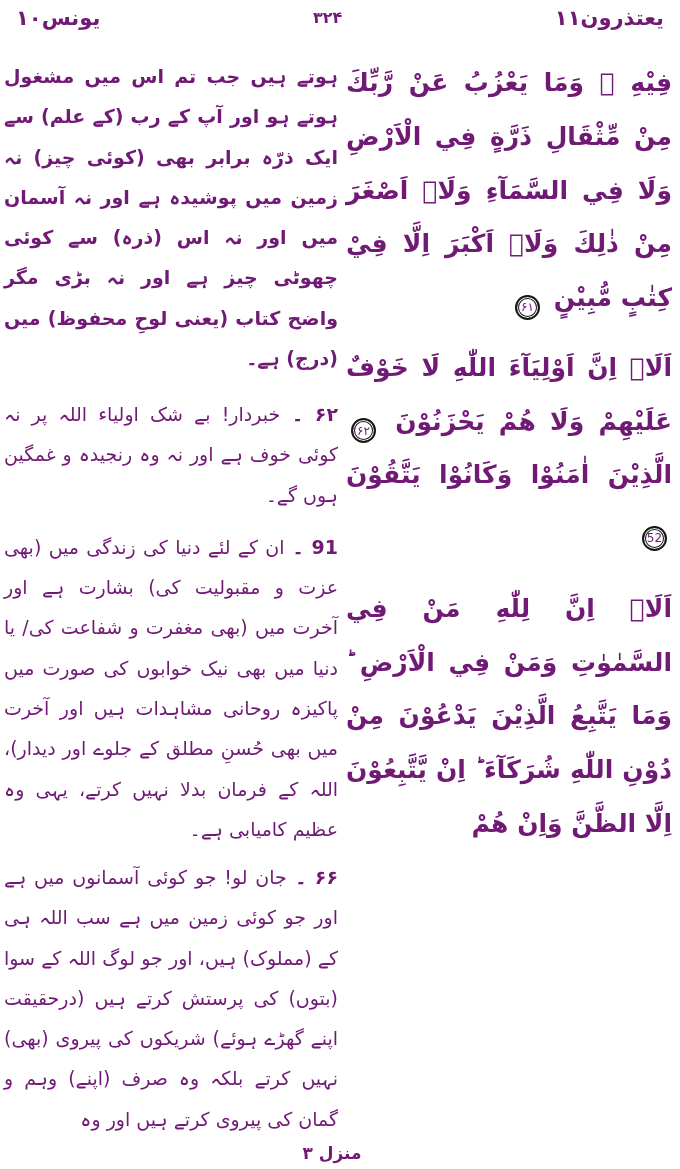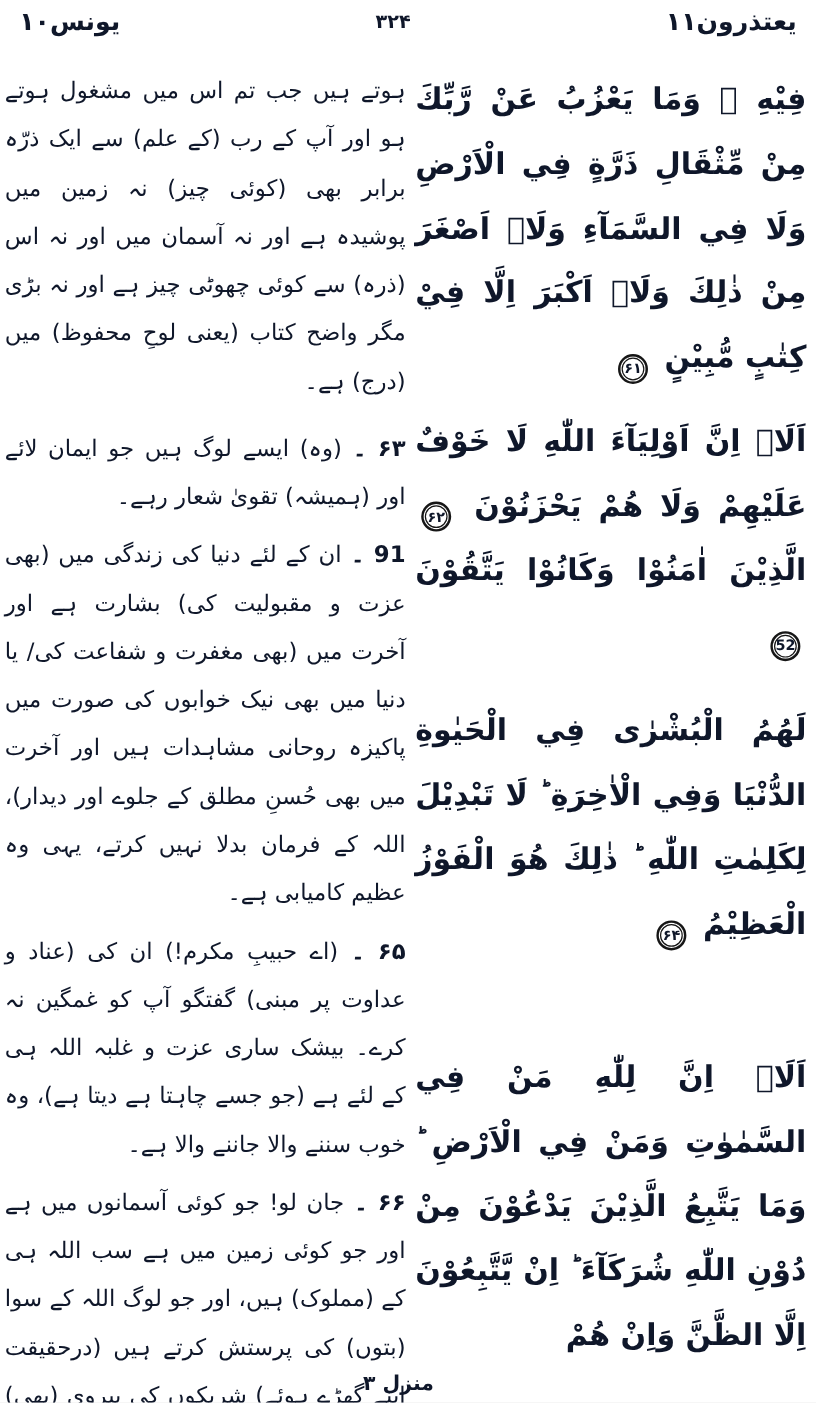--- a/index.html
+++ b/index.html
@@ -1,21 +1,21 @@
 <!DOCTYPE html>
 <html><head>
 <meta charset="utf-8">
 <style>
   html,body{margin:0;padding:0;background:#e8e8e8;}
   .page{
     position:relative;
     width:680px;height:1169px;
     margin:0 auto;
     background:#ffffff;
-    color:#0f172a;
+    color:#701a75;
     font-family:"DejaVu Sans",sans-serif;
     overflow:hidden;
     box-sizing:border-box;
   }
   
   .hdr{
     display:flex;
     justify-content:space-between;
     align-items:flex-start;
     padding:6px 16px 0 16px;
@@ -33,21 +33,21 @@
     box-sizing:border-box;
   }
   .urdu{
     direction:rtl;
     text-align:justify;
     font-size:19px;
     line-height:2.12;
   }
   .urdu p{margin:0;}
   .urdu .pnum{font-weight:bold;}
-  .u1{margin-bottom:16px !important;}
+  .u1{margin-bottom:16px !important;font-weight:bold;}
   .u2{margin-bottom:12px !important;}
   .u3{margin-bottom:8px !important;}
   .u4{margin-bottom:8px !important;}
   .u5{margin-bottom:8px !important;}
   .arabic{
     direction:rtl;
     text-align:justify;
     font-size:25px;
     font-weight:bold;
     line-height:2.15;
@@ -60,21 +60,21 @@
   .vm{
     display:inline-flex;
     align-items:center;
     justify-content:center;
     width:25px;height:25px;
     box-sizing:border-box;
     border:2px solid #161616;
     border-radius:50%;
     box-shadow:0 0 0 1px #fff inset,0 0 0 2px #161616 inset;
     font-size:12px;
-    font-weight:bold;
+    font-weight:normal;
     line-height:1;
     vertical-align:-5px;
     margin:0 5px;
   }
   
   .ftr{
     position:absolute;
     left:0;right:16px;
     bottom:6px;
     text-align:center;
@@ -91,40 +91,35 @@
   <header class="hdr">
     <span>یونس۱۰</span>
     <span class="center">۳۲۴</span>
     <span>یعتذرون۱۱</span>
   </header>
 
   <main class="cols">
 
     <section class="urdu">
       <p class="u1"><span class="pnum"></span><span>ہوتے ہیں جب تم اس میں مشغول ہوتے ہو اور آپ کے رب (کے علم) سے ایک ذرّہ برابر بھی (کوئی چیز) نہ زمین میں پوشیدہ ہے اور نہ آسمان میں اور نہ اس (ذرہ) سے کوئی چھوٹی چیز ہے اور نہ بڑی مگر واضح کتاب (یعنی لوحِ محفوظ) میں (درج) ہے۔</span></p>
-      <p class="u3"><span class="pnum">۶۳ ۔ </span><span>(وہ) ایسے لوگ ہیں جو ایمان لائے اور (ہمیشہ) تقویٰ شعار رہے۔</span></p>
+      <p class="u2"><span class="pnum">۶۲ ۔ </span><span>خبردار! بے شک اولیاء اللہ پر نہ کوئی خوف ہے اور نہ وہ رنجیدہ و غمگین ہوں گے۔</span></p>
       <p class="u4"><span class="pnum">91 ۔ </span><span>ان کے لئے دنیا کی زندگی میں (بھی عزت و مقبولیت کی) بشارت ہے اور آخرت میں (بھی مغفرت و شفاعت کی/ یا دنیا میں بھی نیک خوابوں کی صورت میں پاکیزہ روحانی مشاہدات ہیں اور آخرت میں بھی حُسنِ مطلق کے جلوے اور دیدار)، اللہ کے فرمان بدلا نہیں کرتے، یہی وہ عظیم کامیابی ہے۔</span></p>
-      <p class="u5"><span class="pnum">۶۵ ۔ </span><span>(اے حبیبِ مکرم!) ان کی (عناد و عداوت پر مبنی) گفتگو آپ کو غمگین نہ کرے۔ بیشک ساری عزت و غلبہ اللہ ہی کے لئے ہے (جو جسے چاہتا ہے دیتا ہے)، وہ خوب سننے والا جاننے والا ہے۔</span></p>
       <p class="u6"><span class="pnum">۶۶ ۔ </span><span>جان لو! جو کوئی آسمانوں میں ہے اور جو کوئی زمین میں ہے سب اللہ ہی کے (مملوک) ہیں، اور جو لوگ اللہ کے سوا (بتوں) کی پرستش کرتے ہیں (درحقیقت اپنے گھڑے ہوئے) شریکوں کی پیروی (بھی) نہیں کرتے بلکہ وہ صرف (اپنے) وہم و گمان کی پیروی کرتے ہیں اور وہ</span></p>
     </section>
 
     <section class="arabic">
       <p class="b1">
         <span>فِيْهِ ۚ وَمَا يَعْزُبُ عَنْ رَّبِّكَ مِنْ مِّثْقَالِ ذَرَّةٍ فِي الْاَرْضِ وَلَا فِي السَّمَآءِ وَلَاۤ اَصْغَرَ مِنْ ذٰلِكَ وَلَاۤ اَكْبَرَ اِلَّا فِيْ كِتٰبٍ مُّبِيْنٍ</span>
         <span class="vm">۶۱</span>
       </p>
       <p class="b2">
         <span>اَلَاۤ اِنَّ اَوْلِيَآءَ اللّٰهِ لَا خَوْفٌ عَلَيْهِمْ وَلَا هُمْ يَحْزَنُوْنَ</span>
         <span class="vm">۶۲</span>
         <span>الَّذِيْنَ اٰمَنُوْا وَكَانُوْا يَتَّقُوْنَ</span>
         <span class="vm">52</span>
-      </p>
-      <p class="b3">
-        <span>لَهُمُ الْبُشْرٰى فِي الْحَيٰوةِ الدُّنْيَا وَفِي الْاٰخِرَةِ ؕ لَا تَبْدِيْلَ لِكَلِمٰتِ اللّٰهِ ؕ ذٰلِكَ هُوَ الْفَوْزُ الْعَظِيْمُ</span>
-        <span class="vm">۶۴</span>
       </p>
       <p class="b5">
         <span>اَلَاۤ اِنَّ لِلّٰهِ مَنْ فِي السَّمٰوٰتِ وَمَنْ فِي الْاَرْضِ ؕ وَمَا يَتَّبِعُ الَّذِيْنَ يَدْعُوْنَ مِنْ دُوْنِ اللّٰهِ شُرَكَآءَ ؕ اِنْ يَّتَّبِعُوْنَ اِلَّا الظَّنَّ وَاِنْ هُمْ</span>
       </p>
     </section>
 
   </main>
 
   <footer class="ftr">
     <span>منزل ۳</span>

